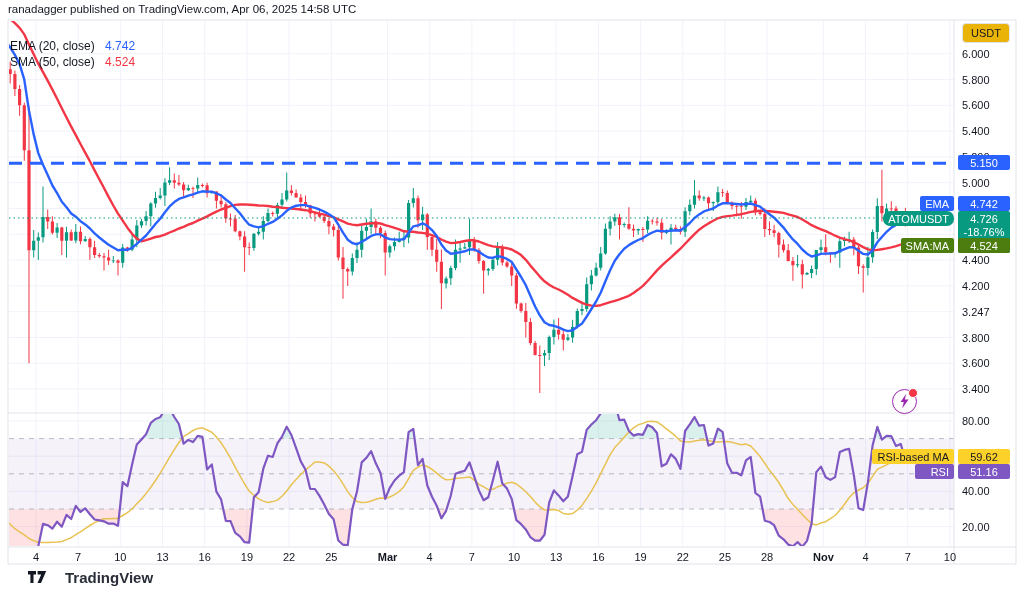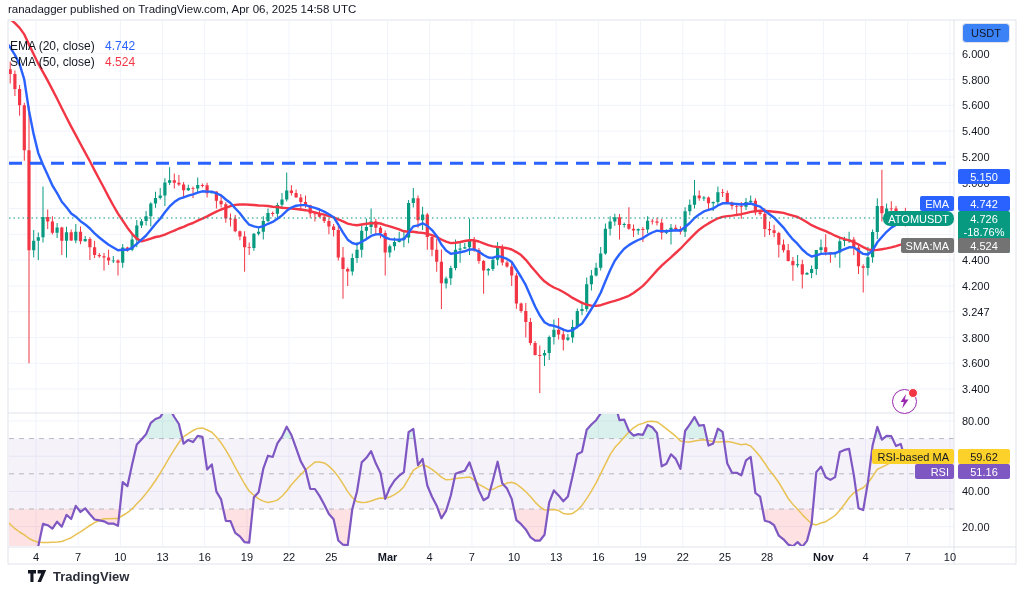--- a/index.html
+++ b/index.html
@@ -15,30 +15,30 @@
   .legend .pur{color:#7e57c2;}
   .legend .yel{color:#d9a400;}
   .legend .ph{color:#9598a1;letter-spacing:3px;margin-left:8px;}
   .tick{position:absolute;font-size:11px;color:#131722;z-index:3;}
   .ptick{left:962px;transform:translateY(-50%);}
   .xtick{top:551px;transform:translateX(-50%);}
   .badge{position:absolute;left:958px;width:52px;box-sizing:border-box;font-size:11px;
          text-align:center;border-radius:2px;color:#fff;padding:1.5px 2px;z-index:6;}
   .chip{position:absolute;right:70px;font-size:11px;border-radius:2px;color:#fff;
         padding:1.5px 5px;z-index:6;white-space:nowrap;}
-  .bgblue{background:#2962ff;} .bgteal{background:#089981;} .bgred{background:#737373;}
+  .bgblue{background:#2962ff;} .bgteal{background:#089981;} .bgred{background:#4d7c0f;}
   .bgyel{background:#fcd12a;color:#131722;} .bgpur{background:#7e57c2;}
   .usdt{position:absolute;left:962px;top:23px;width:46px;height:18px;border:1px solid #e0e3eb;
-        border-radius:4px;font-size:11px;display:flex;align-items:center;justify-content:center;z-index:6;background:#3b82f6;}
+        border-radius:4px;font-size:11px;display:flex;align-items:center;justify-content:center;z-index:6;background:#eab308;}
   .flash{position:absolute;left:892px;top:389px;width:25px;height:25px;border:1.7px solid #9c27b0;
          border-radius:50%;box-sizing:border-box;display:flex;align-items:center;justify-content:center;z-index:6;background:#fff;}
   .flash .dot{position:absolute;right:-2px;top:-2px;width:8px;height:8px;border-radius:50%;
          background:#f23645;border:1.5px solid #fff;}
   .wm{position:absolute;left:28px;top:569px;display:flex;align-items:center;gap:6px;z-index:6;}
-  .wm span{font-size:13px;font-weight:700;color:#2a2e39;}
+  .wm span{font-size:15px;font-weight:700;color:#2a2e39;margin-left:12px;}
   .atomlines div{line-height:13px;}
 </style>
 </head>
 <body>
 
 <div id="app">
 
   <div class="hdr">ranadagger published on TradingView.com, Apr 06, 2025 14:58 UTC</div>
 
   <svg id="chart">
@@ -119,21 +119,21 @@
     <span class="blu" style="margin-left:7px;">4.742</span>
   </div>
   <div class="legend" style="top:55px;">
     <span>SMA (50, close)</span>
     <span class="red" style="margin-left:7px;">4.524</span>
   </div>
 
 
   <div class="usdt">USDT</div>
 
-  <div class="badge bgblue" style="top:169px;">5.150</div>
+  <div class="badge bgblue" style="top:155px;">5.150</div>
 
   <div class="chip bgblue" style="top:196px;">EMA</div>
   <div class="badge bgblue" style="top:196px;">4.742</div>
 
   <div class="chip bgteal" style="top:211px;border-radius:7px;">ATOMUSDT</div>
   <div class="badge bgteal atomlines" style="top:211px;">
     <div>4.726</div>
     <div>-18.76%</div>
     <div>01:01:30</div>
   </div>

